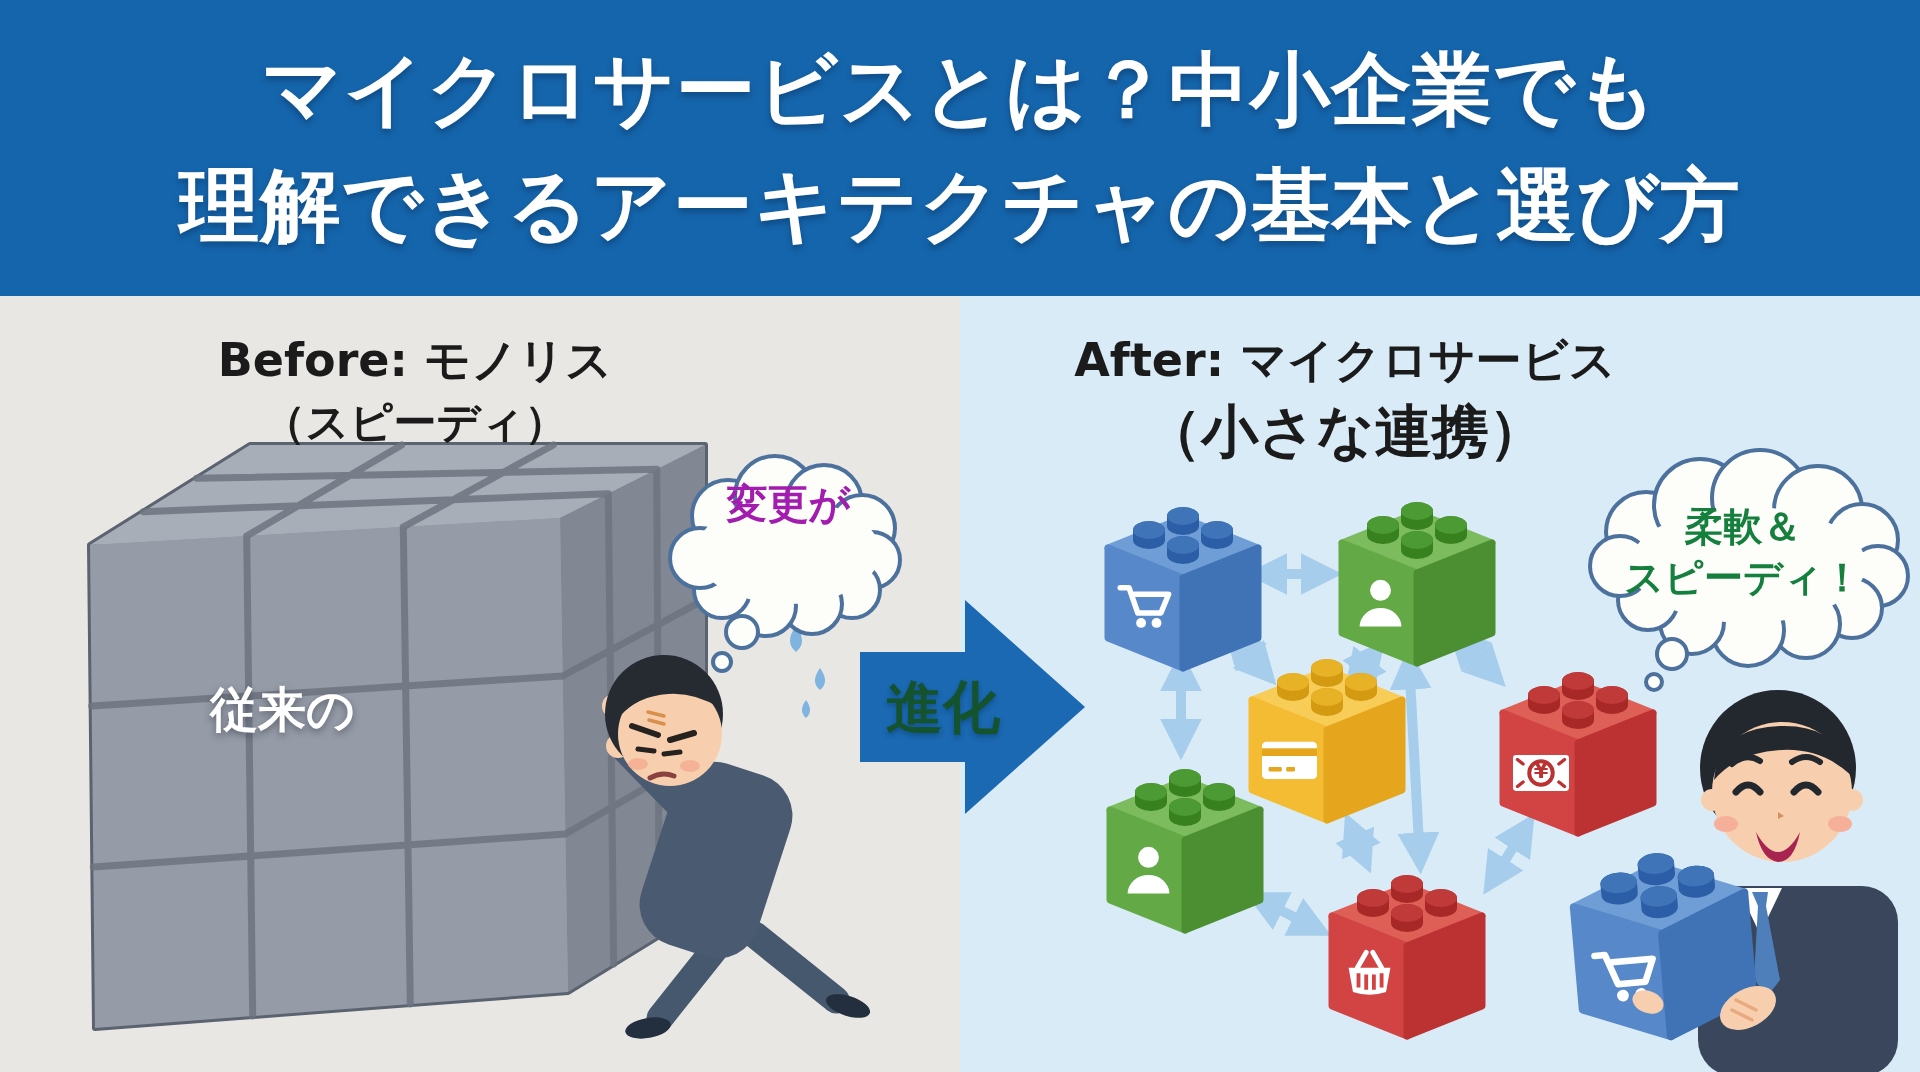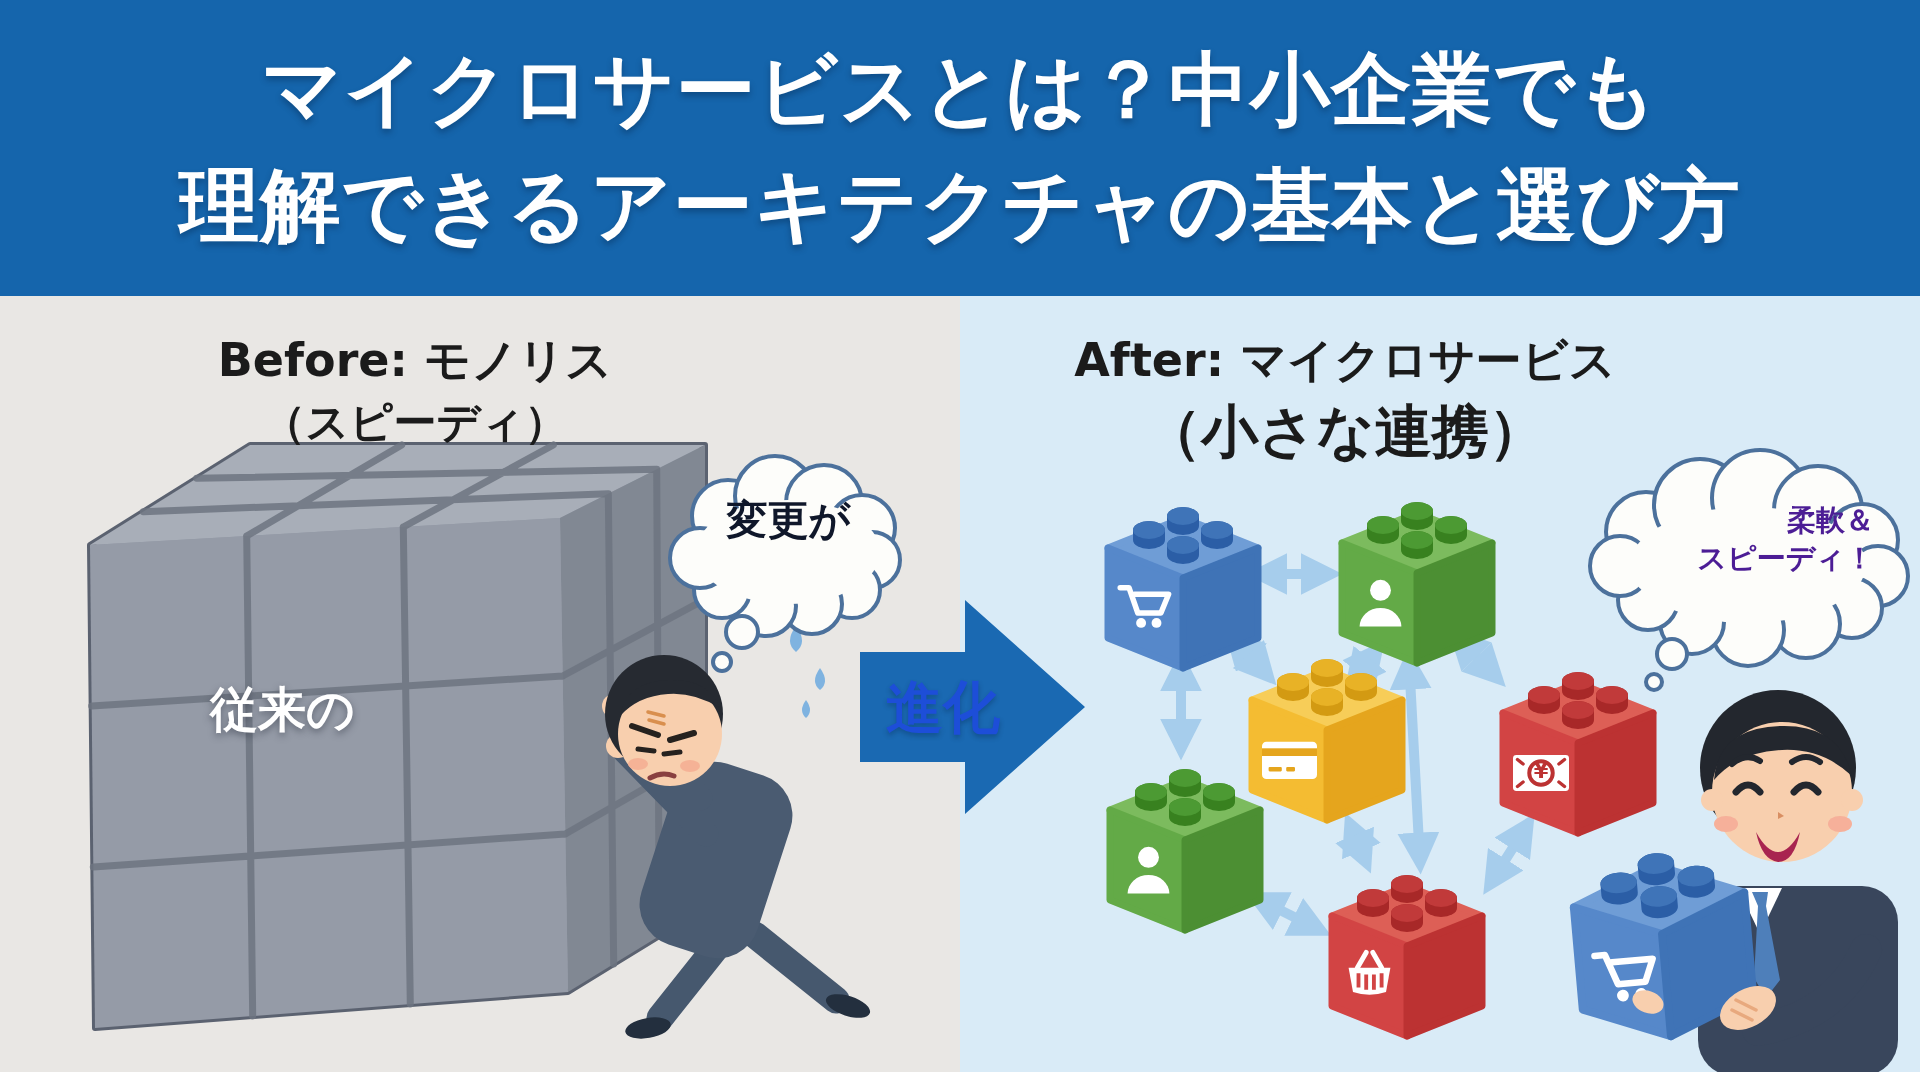--- a/index.html
+++ b/index.html
@@ -25,24 +25,24 @@
   .h-before-1{left:30px;top:330px;width:770px;font-size:46px;}
   .h-before-2{left:30px;top:394px;width:770px;font-size:43px;}
   .h-after-1{left:965px;top:330px;width:760px;font-size:46px;}
   .h-after-2{left:965px;top:394px;width:760px;font-size:57px;}
   svg.scene{position:absolute;left:0;top:0;width:1920px;height:1072px;}
   .overlay{position:absolute;text-align:center;font-weight:800;white-space:nowrap;}
   .cube-label{
     left:130px;top:684px;width:305px;font-size:48px;line-height:1.06;
     color:#ffffff;text-shadow:0 3px 7px rgba(40,45,60,.5);
   }
-  .thought-left{left:666px;top:496px;width:245px;font-size:41px;line-height:1.18;color:#0f172a;}
-  .thought-right{left:1612px;top:502px;width:262px;font-size:29px;line-height:1.3;color:#4c1d95;text-align:right;}
+  .thought-left{left:666px;top:480px;width:245px;font-size:41px;line-height:1.18;color:#a21caf;}
+  .thought-right{left:1612px;top:502px;width:262px;font-size:39px;line-height:1.3;color:#15803d;}
   .evolution-label{
-    left:858px;top:670px;width:170px;font-size:57px;color:#1d4ed8;
+    left:858px;top:670px;width:170px;font-size:57px;color:#14532d;
     text-shadow:0 3px 5px rgba(0,30,60,.3);
   }
 </style>
 </head>
 <body>
 
 <div class="banner">
   <div>マイクロサービスとは？中小企業でも</div>
   <div>理解できるアーキテクチャの基本と選び方</div>
 </div>

